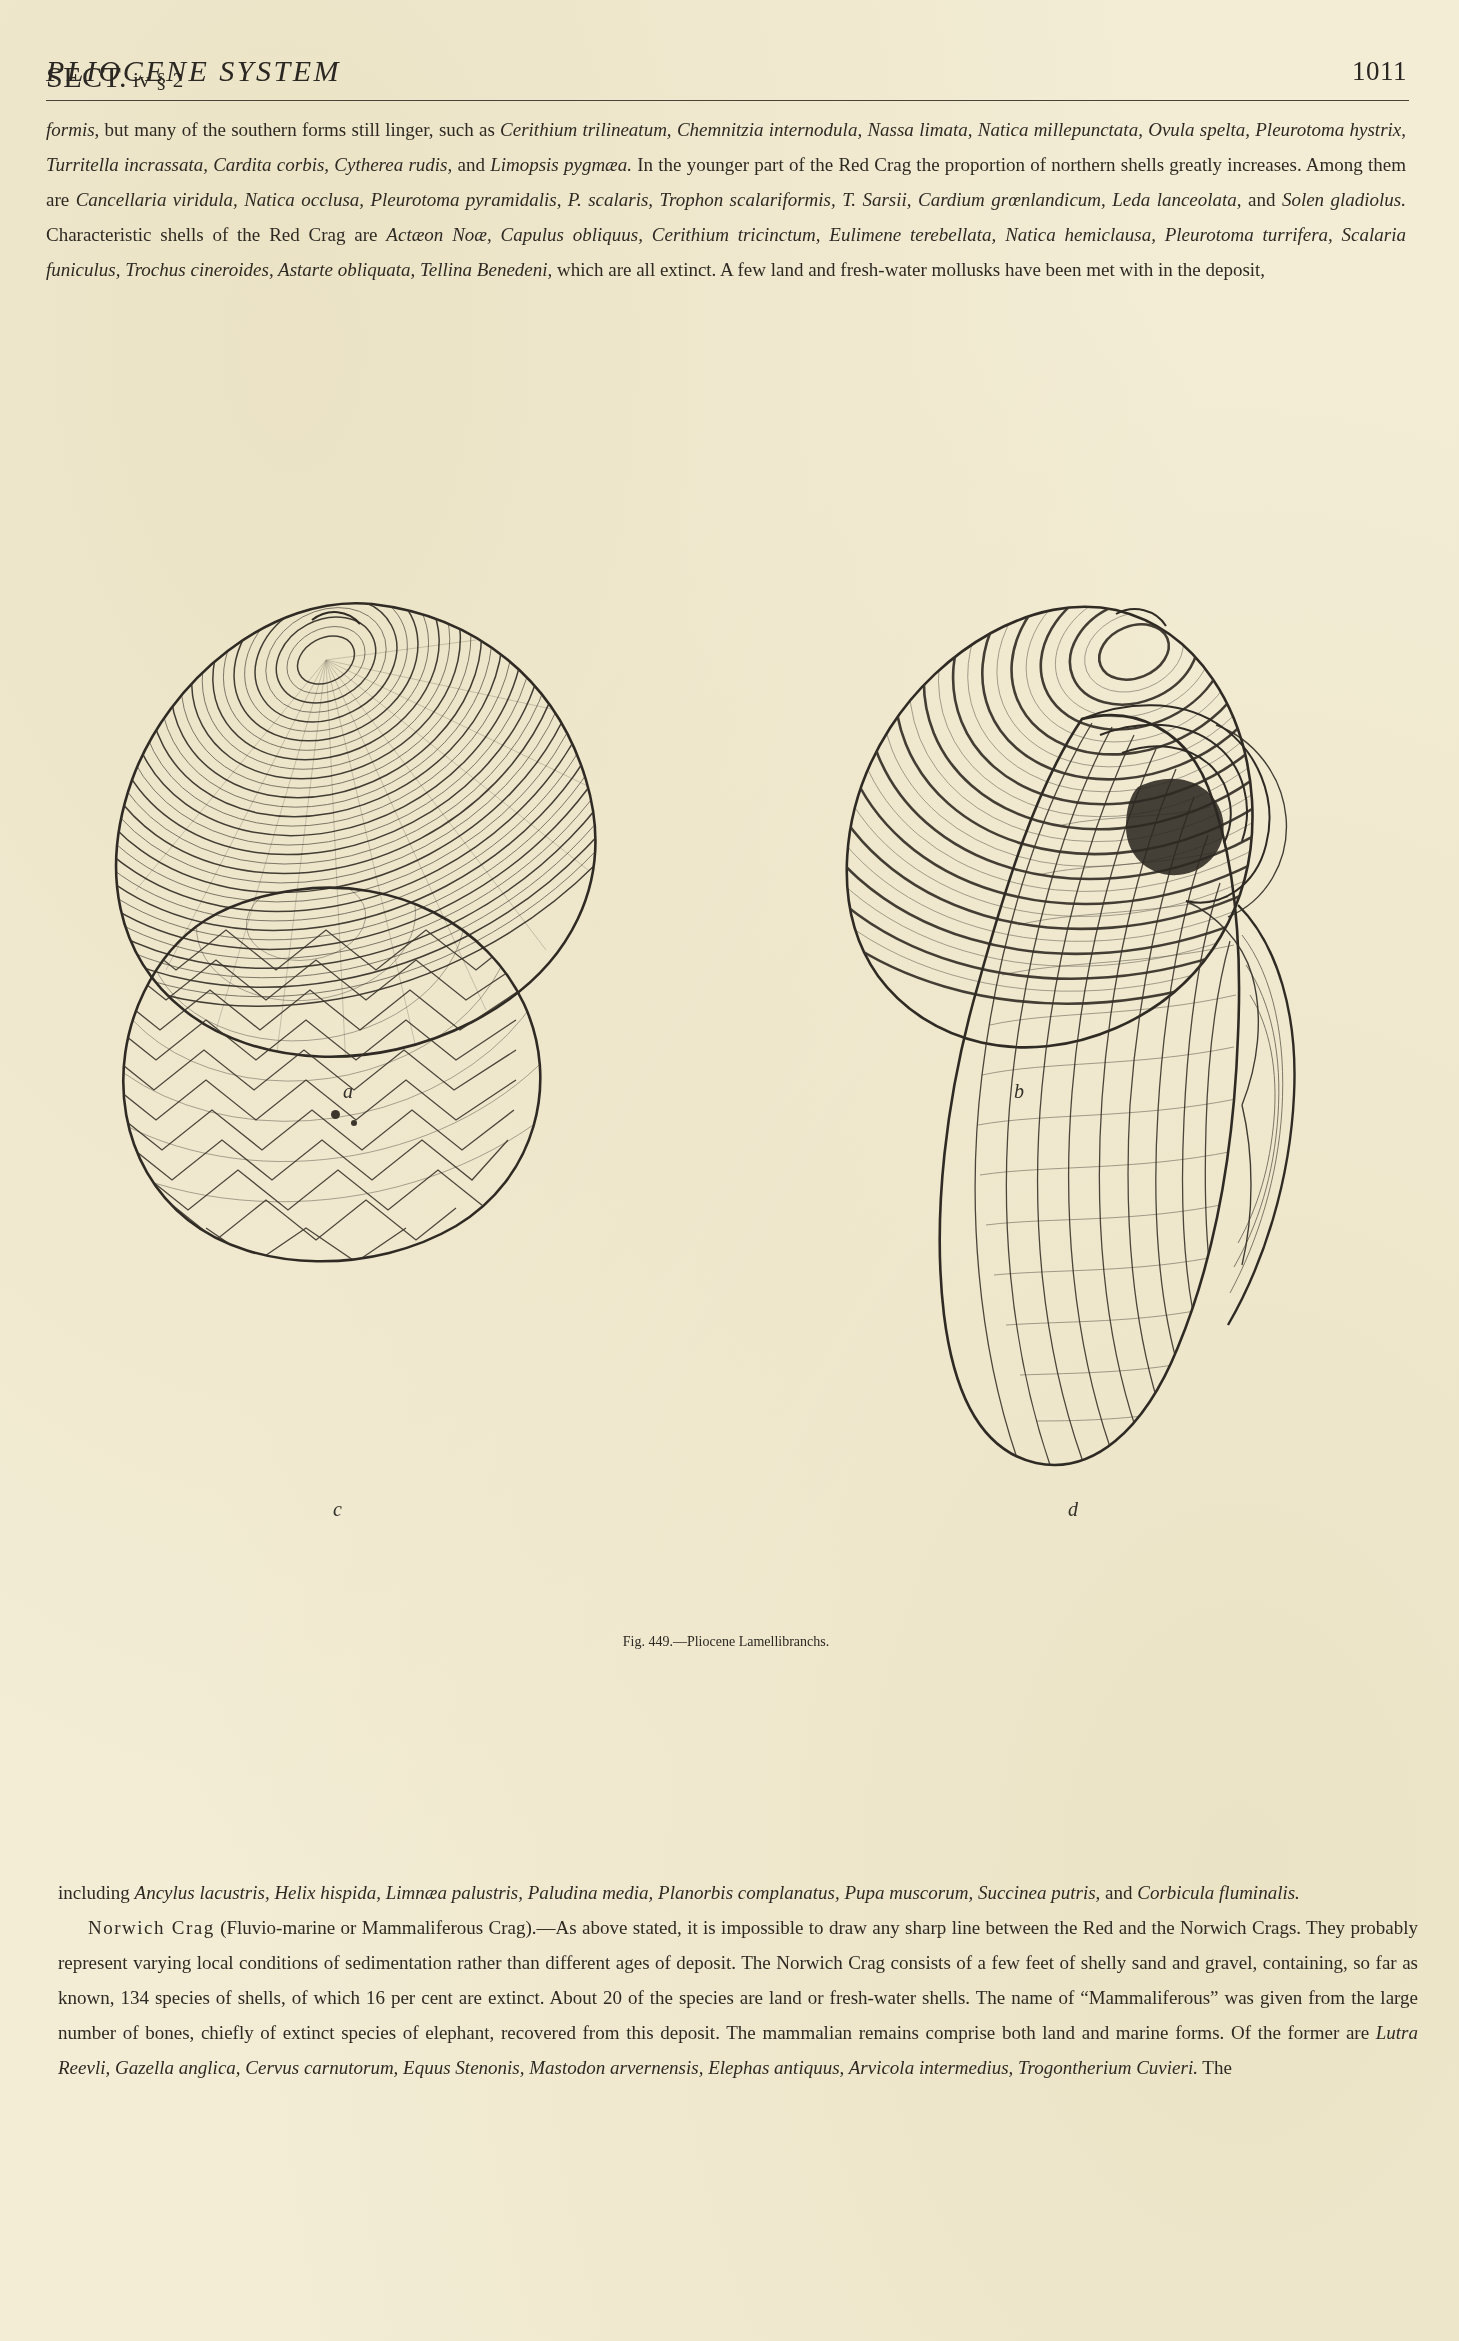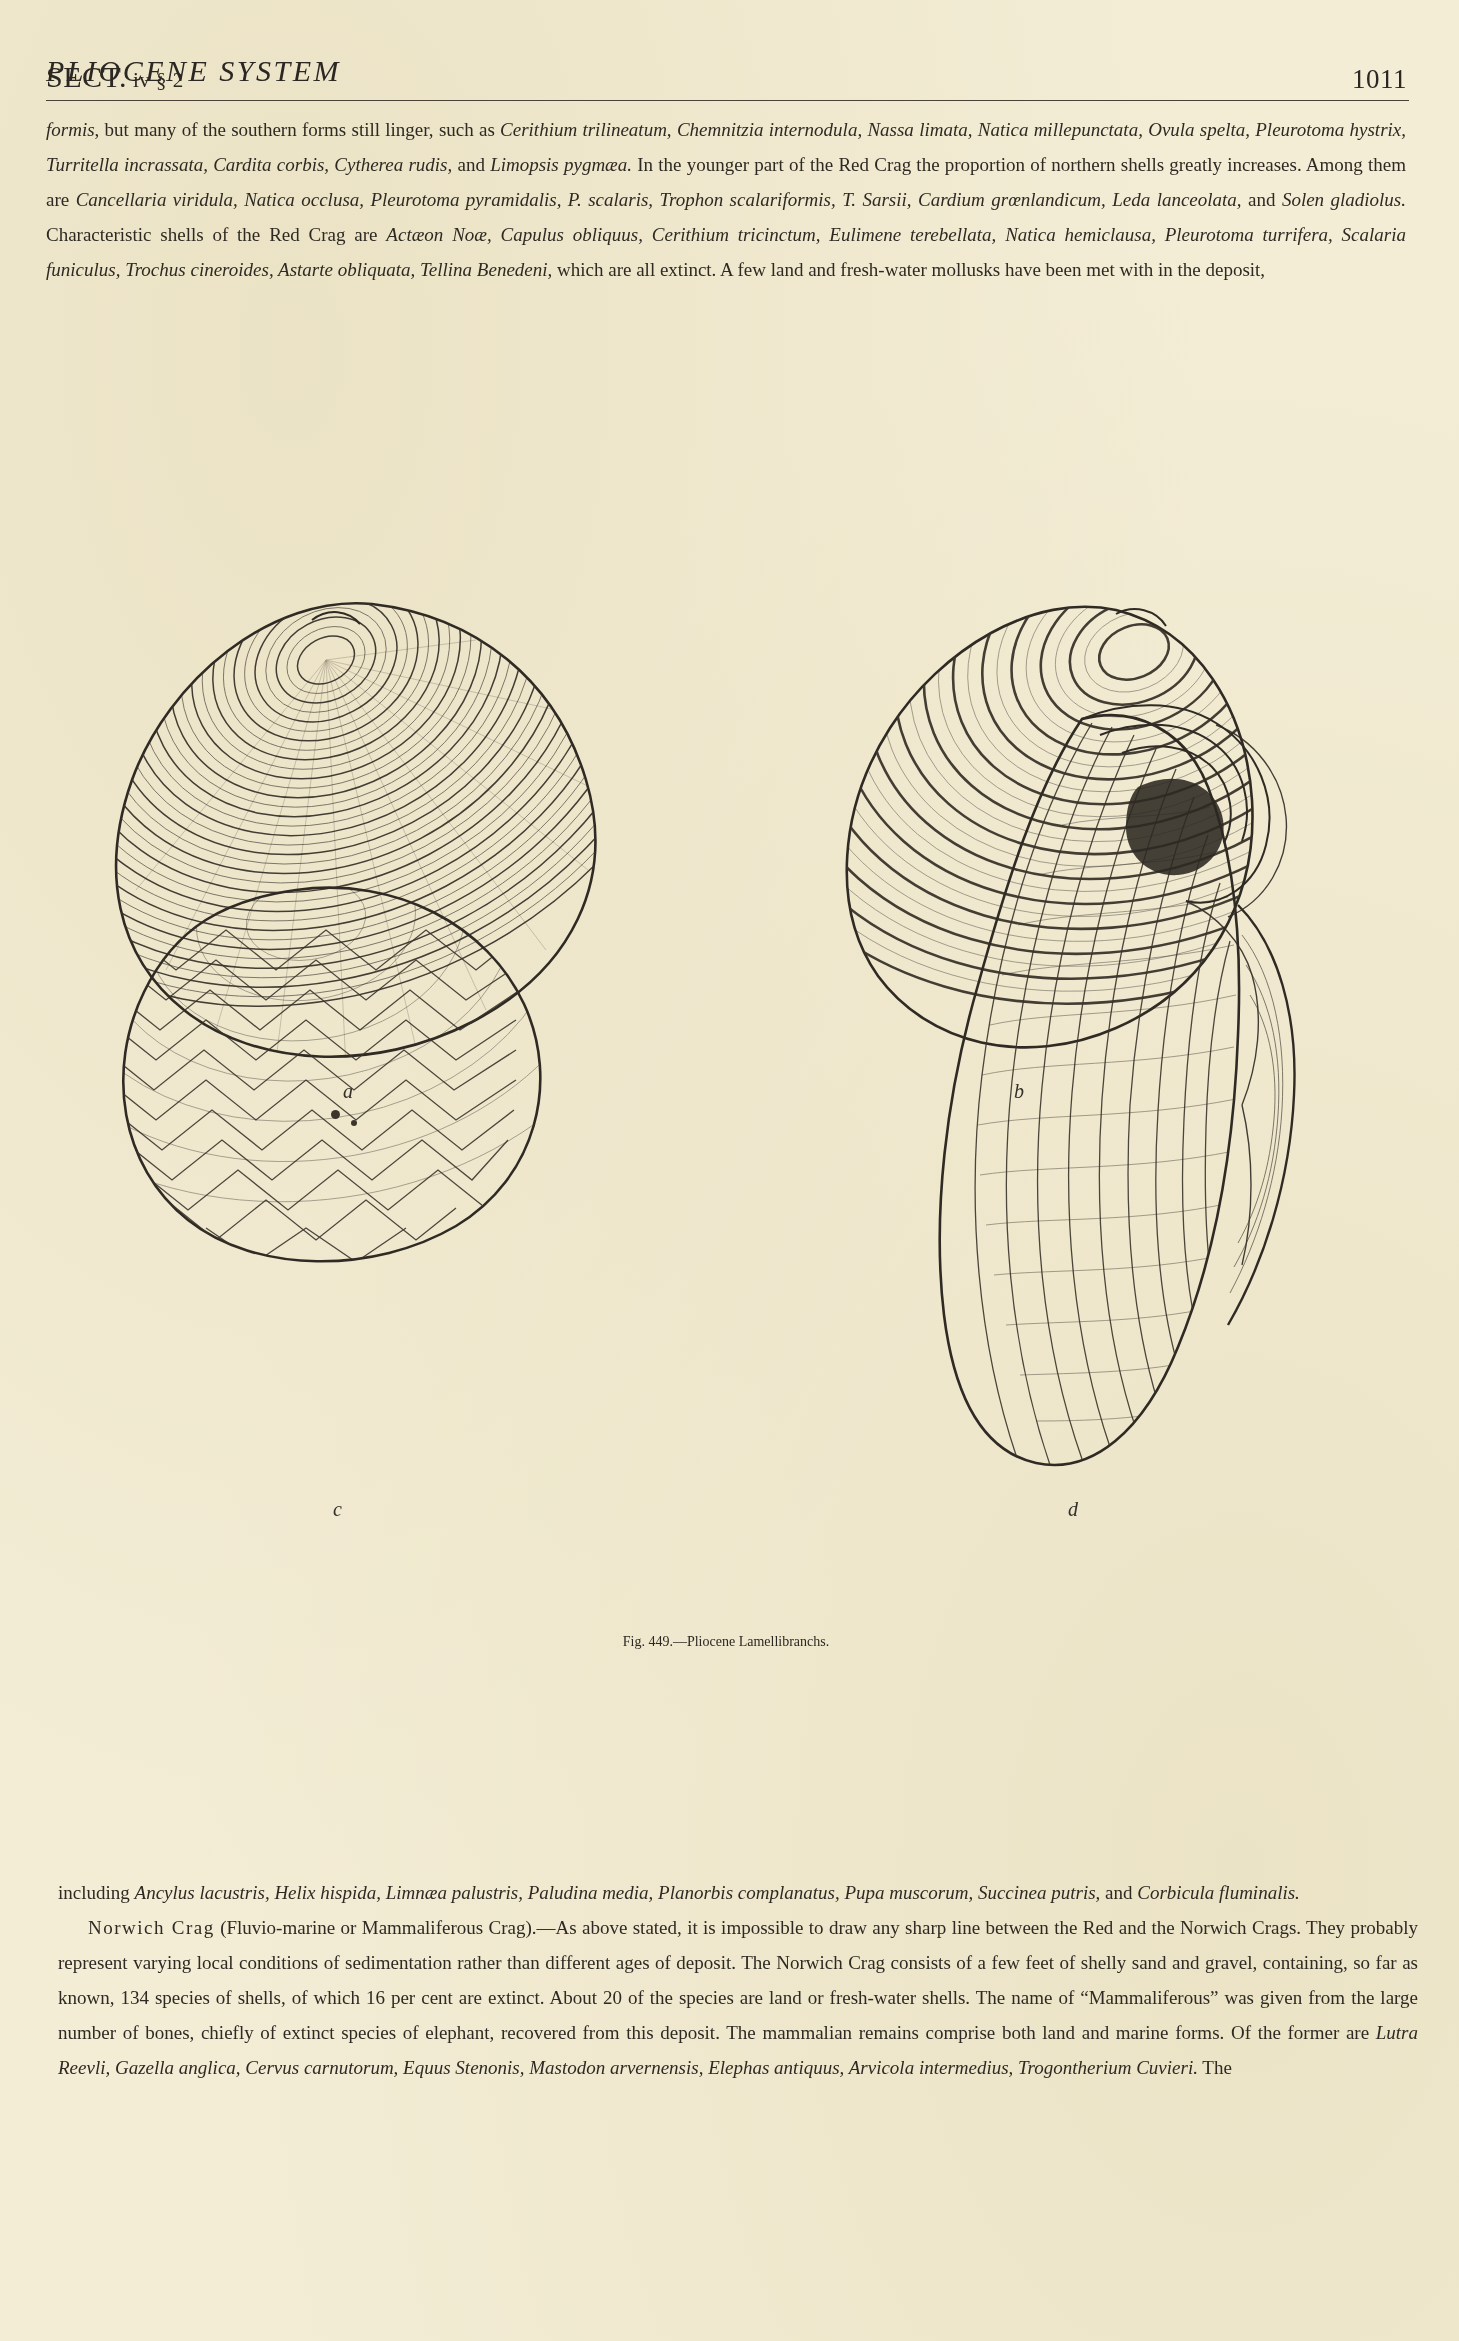--- a/index.html
+++ b/index.html
@@ -52,21 +52,20 @@
     font-style: italic;
     letter-spacing: 2.5px;
     font-family: Liberation Serif, serif;
   }
   .runhead .folio {
     position: absolute;
     right: 0;
     top: 2px;
     font-size: 27px;
     letter-spacing: 0.5px;
-    margin-top: 8px;
   }
   .rule {
     position: absolute;
     top: 100px;
     left: 46px;
     right: 50px;
     border-top: 1.6px solid #4a4237;
   }
   
   .col {

